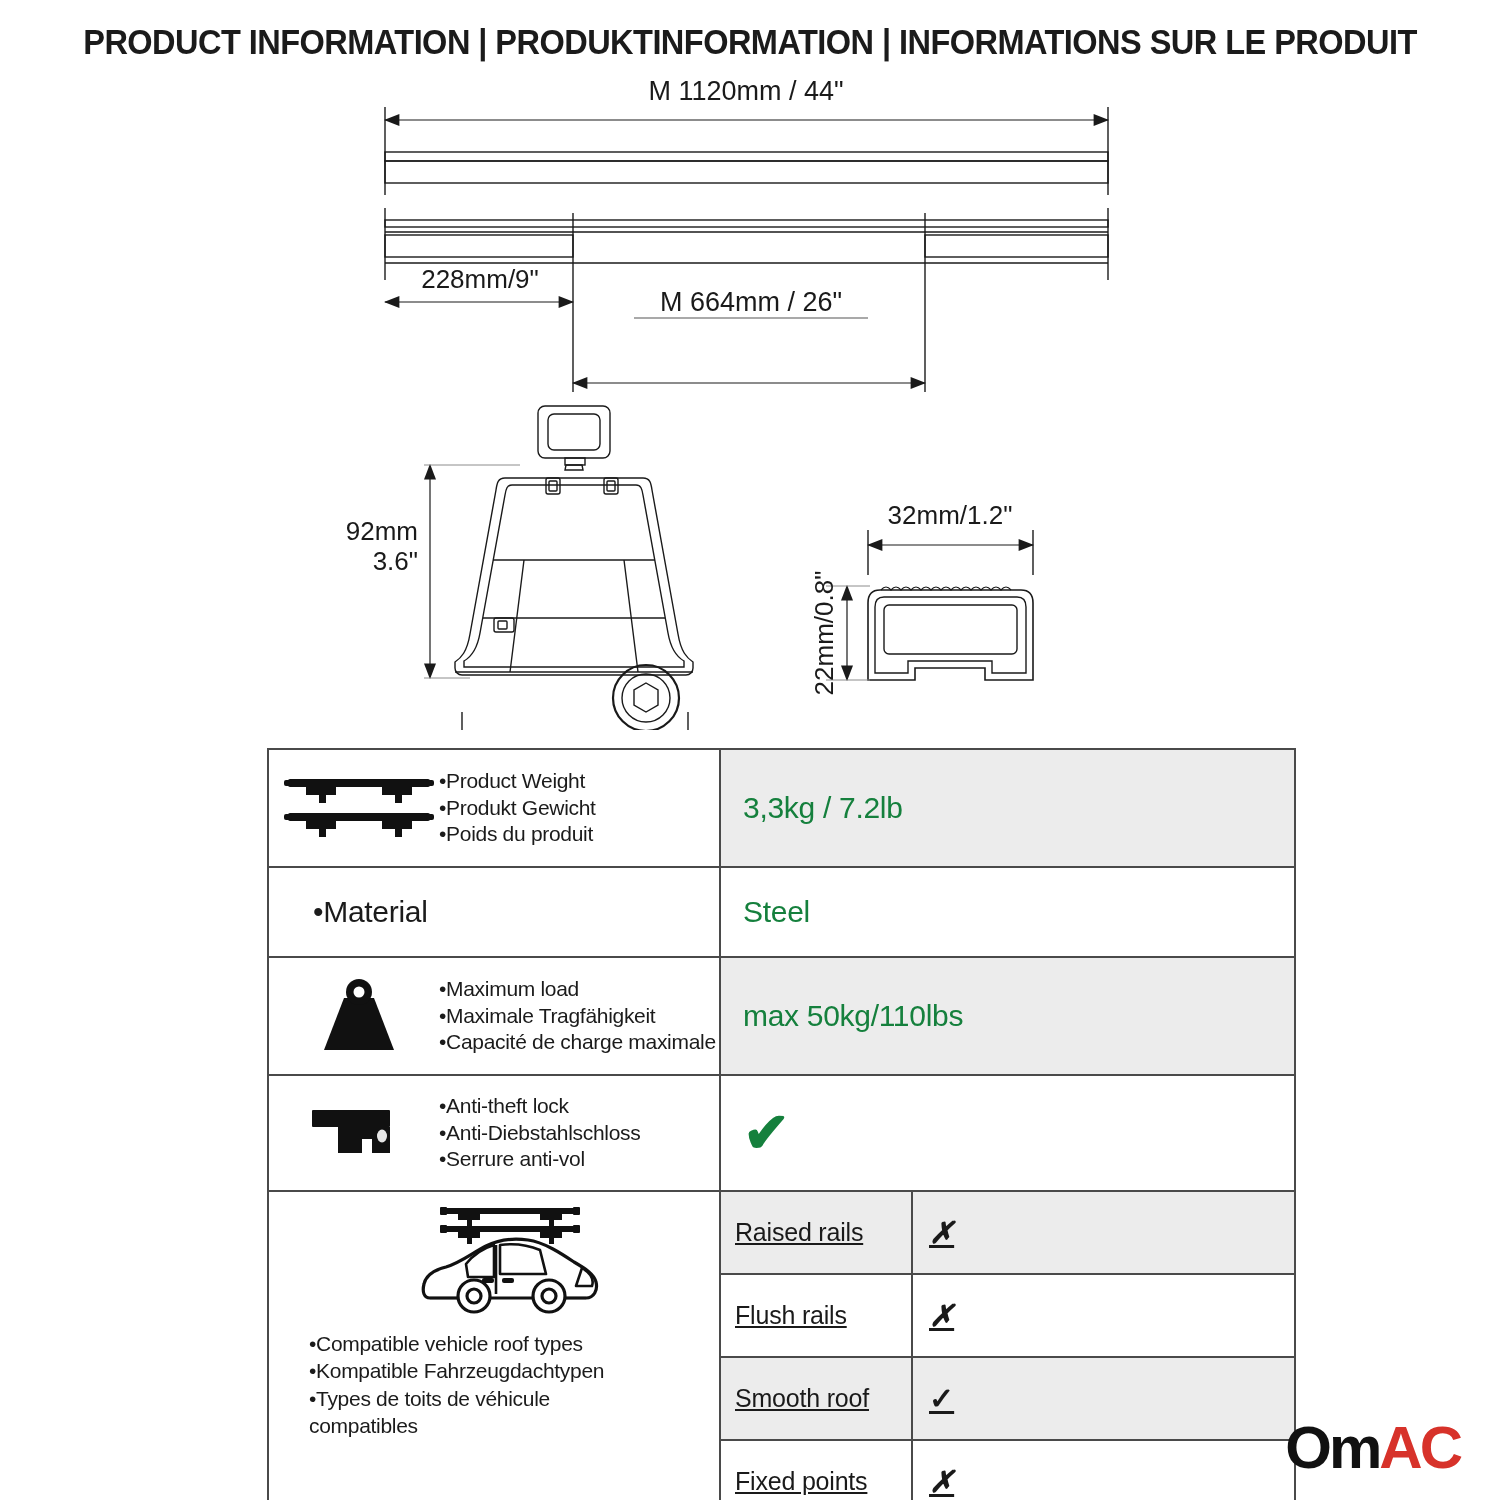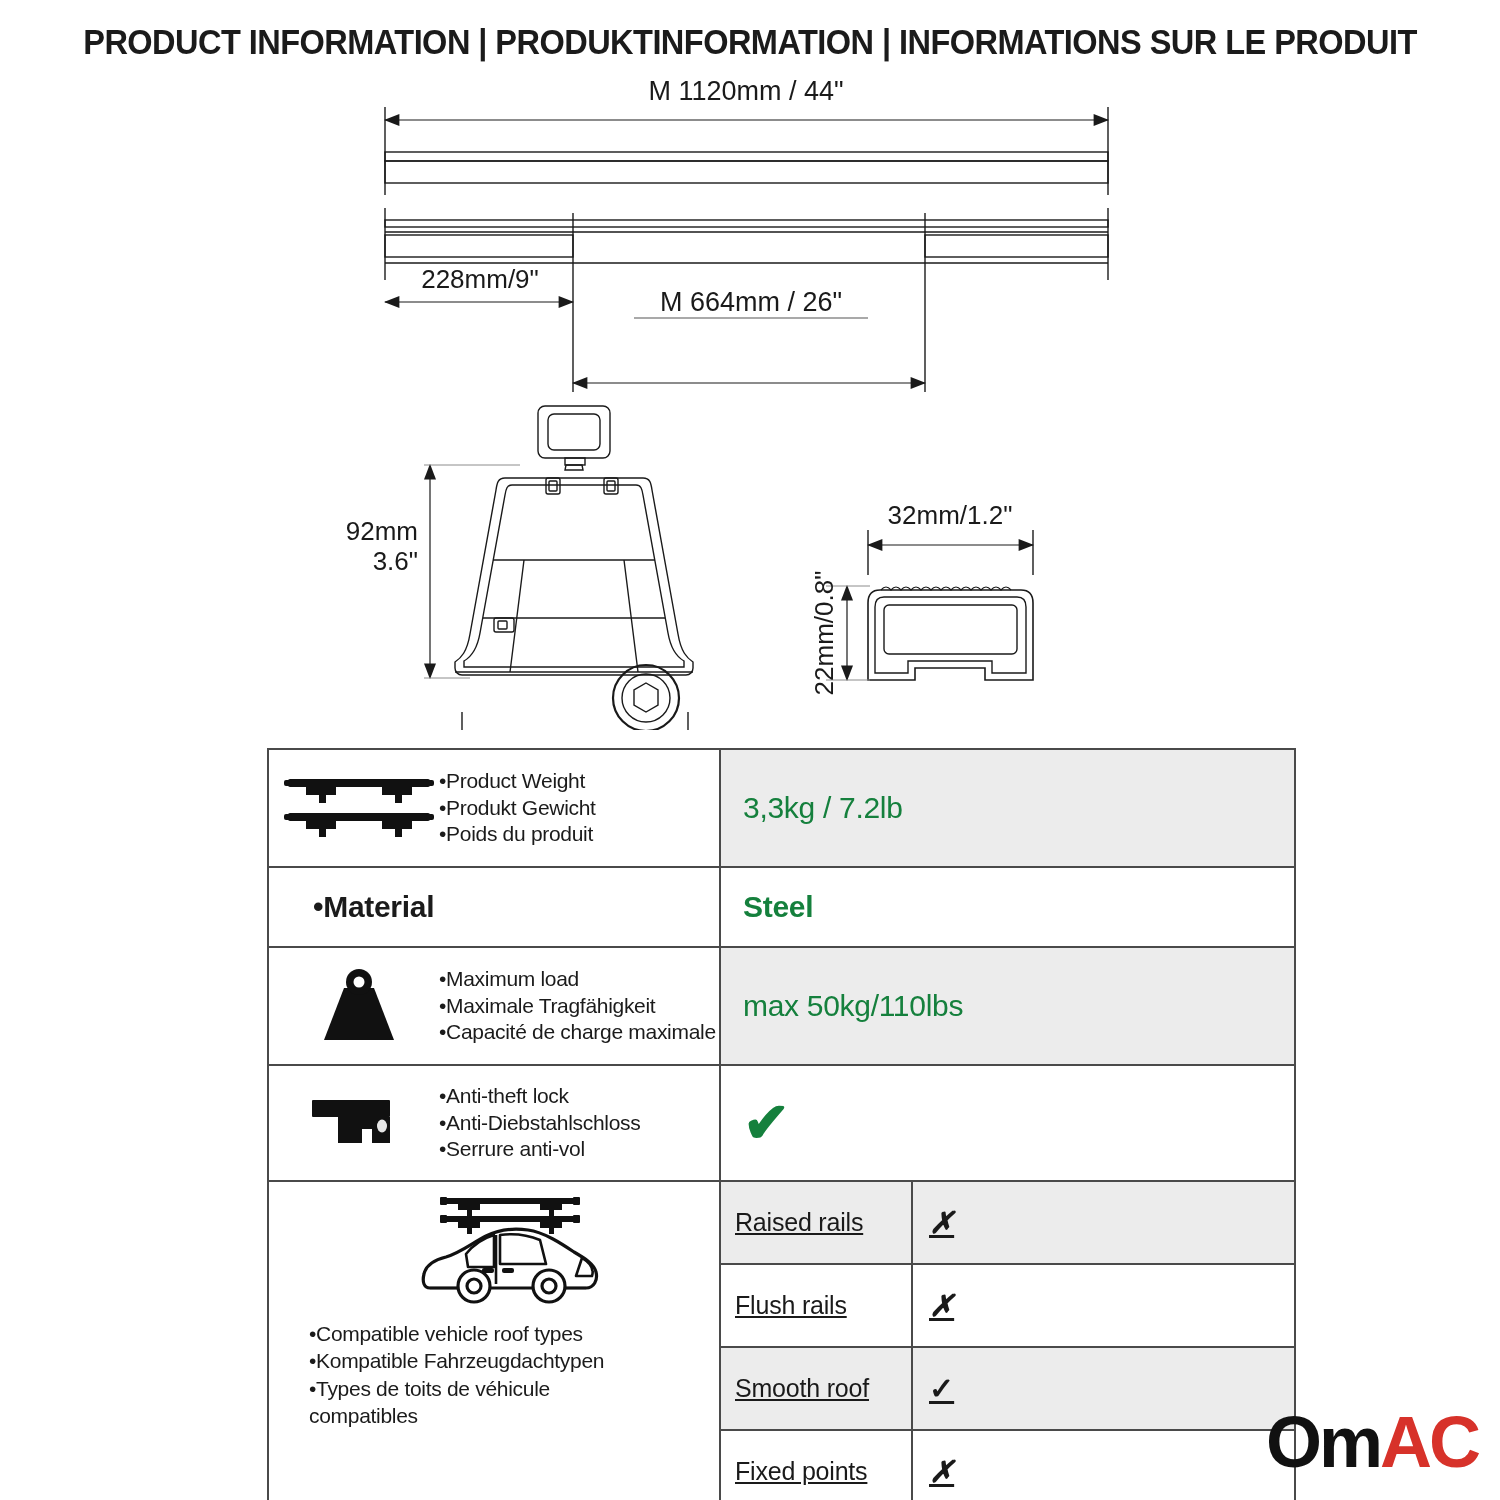--- a/index.html
+++ b/index.html
@@ -93,21 +93,21 @@
     font-size: 21px;
     line-height: 1.28;
     letter-spacing: -0.3px;
     color: #1b1b1b;
     white-space: nowrap;
   }
   .label-lines .ln { display: block; }
 
   
   .r-weight   { height: 118px; }
-  .r-material { height: 80px; font-weight: bold;  }
+  .r-material { height: 90px;  }
   .r-load     { height: 118px; }
   .r-lock     { height: 116px; }
   .r-roof     { height: 330px; }
 
   .r-material .cell-label { padding-left: 44px; }
   .r-material .label-lines { font-size: 30px; }
 
   
   .roof-left {
     width: 452px;
@@ -159,25 +159,25 @@
     font-weight: 700;
   }
   .mark-yes { font-size: 30px; }
   .mark-no  { font-size: 30px; font-style: italic; }
 
   .check-big { font-size: 56px; line-height: 1; font-weight: 700; }
 
   
   .logo {
     position: absolute;
-    right: 22px;
+    right: 40px;
     bottom: 22px;
     font-family: "Liberation Sans", sans-serif;
     font-weight: 700;
-    font-size: 72px;
+    font-size: 60px;
     letter-spacing: -3px;
     line-height: 1;
   }
   .logo .blk { color: #111111; }
   .logo .red { color: #d7322a; }
 </style>
 </head>
 <body>
 
 <div class="page-title">PRODUCT INFORMATION | PRODUKTINFORMATION | INFORMATIONS SUR LE PRODUIT</div>

